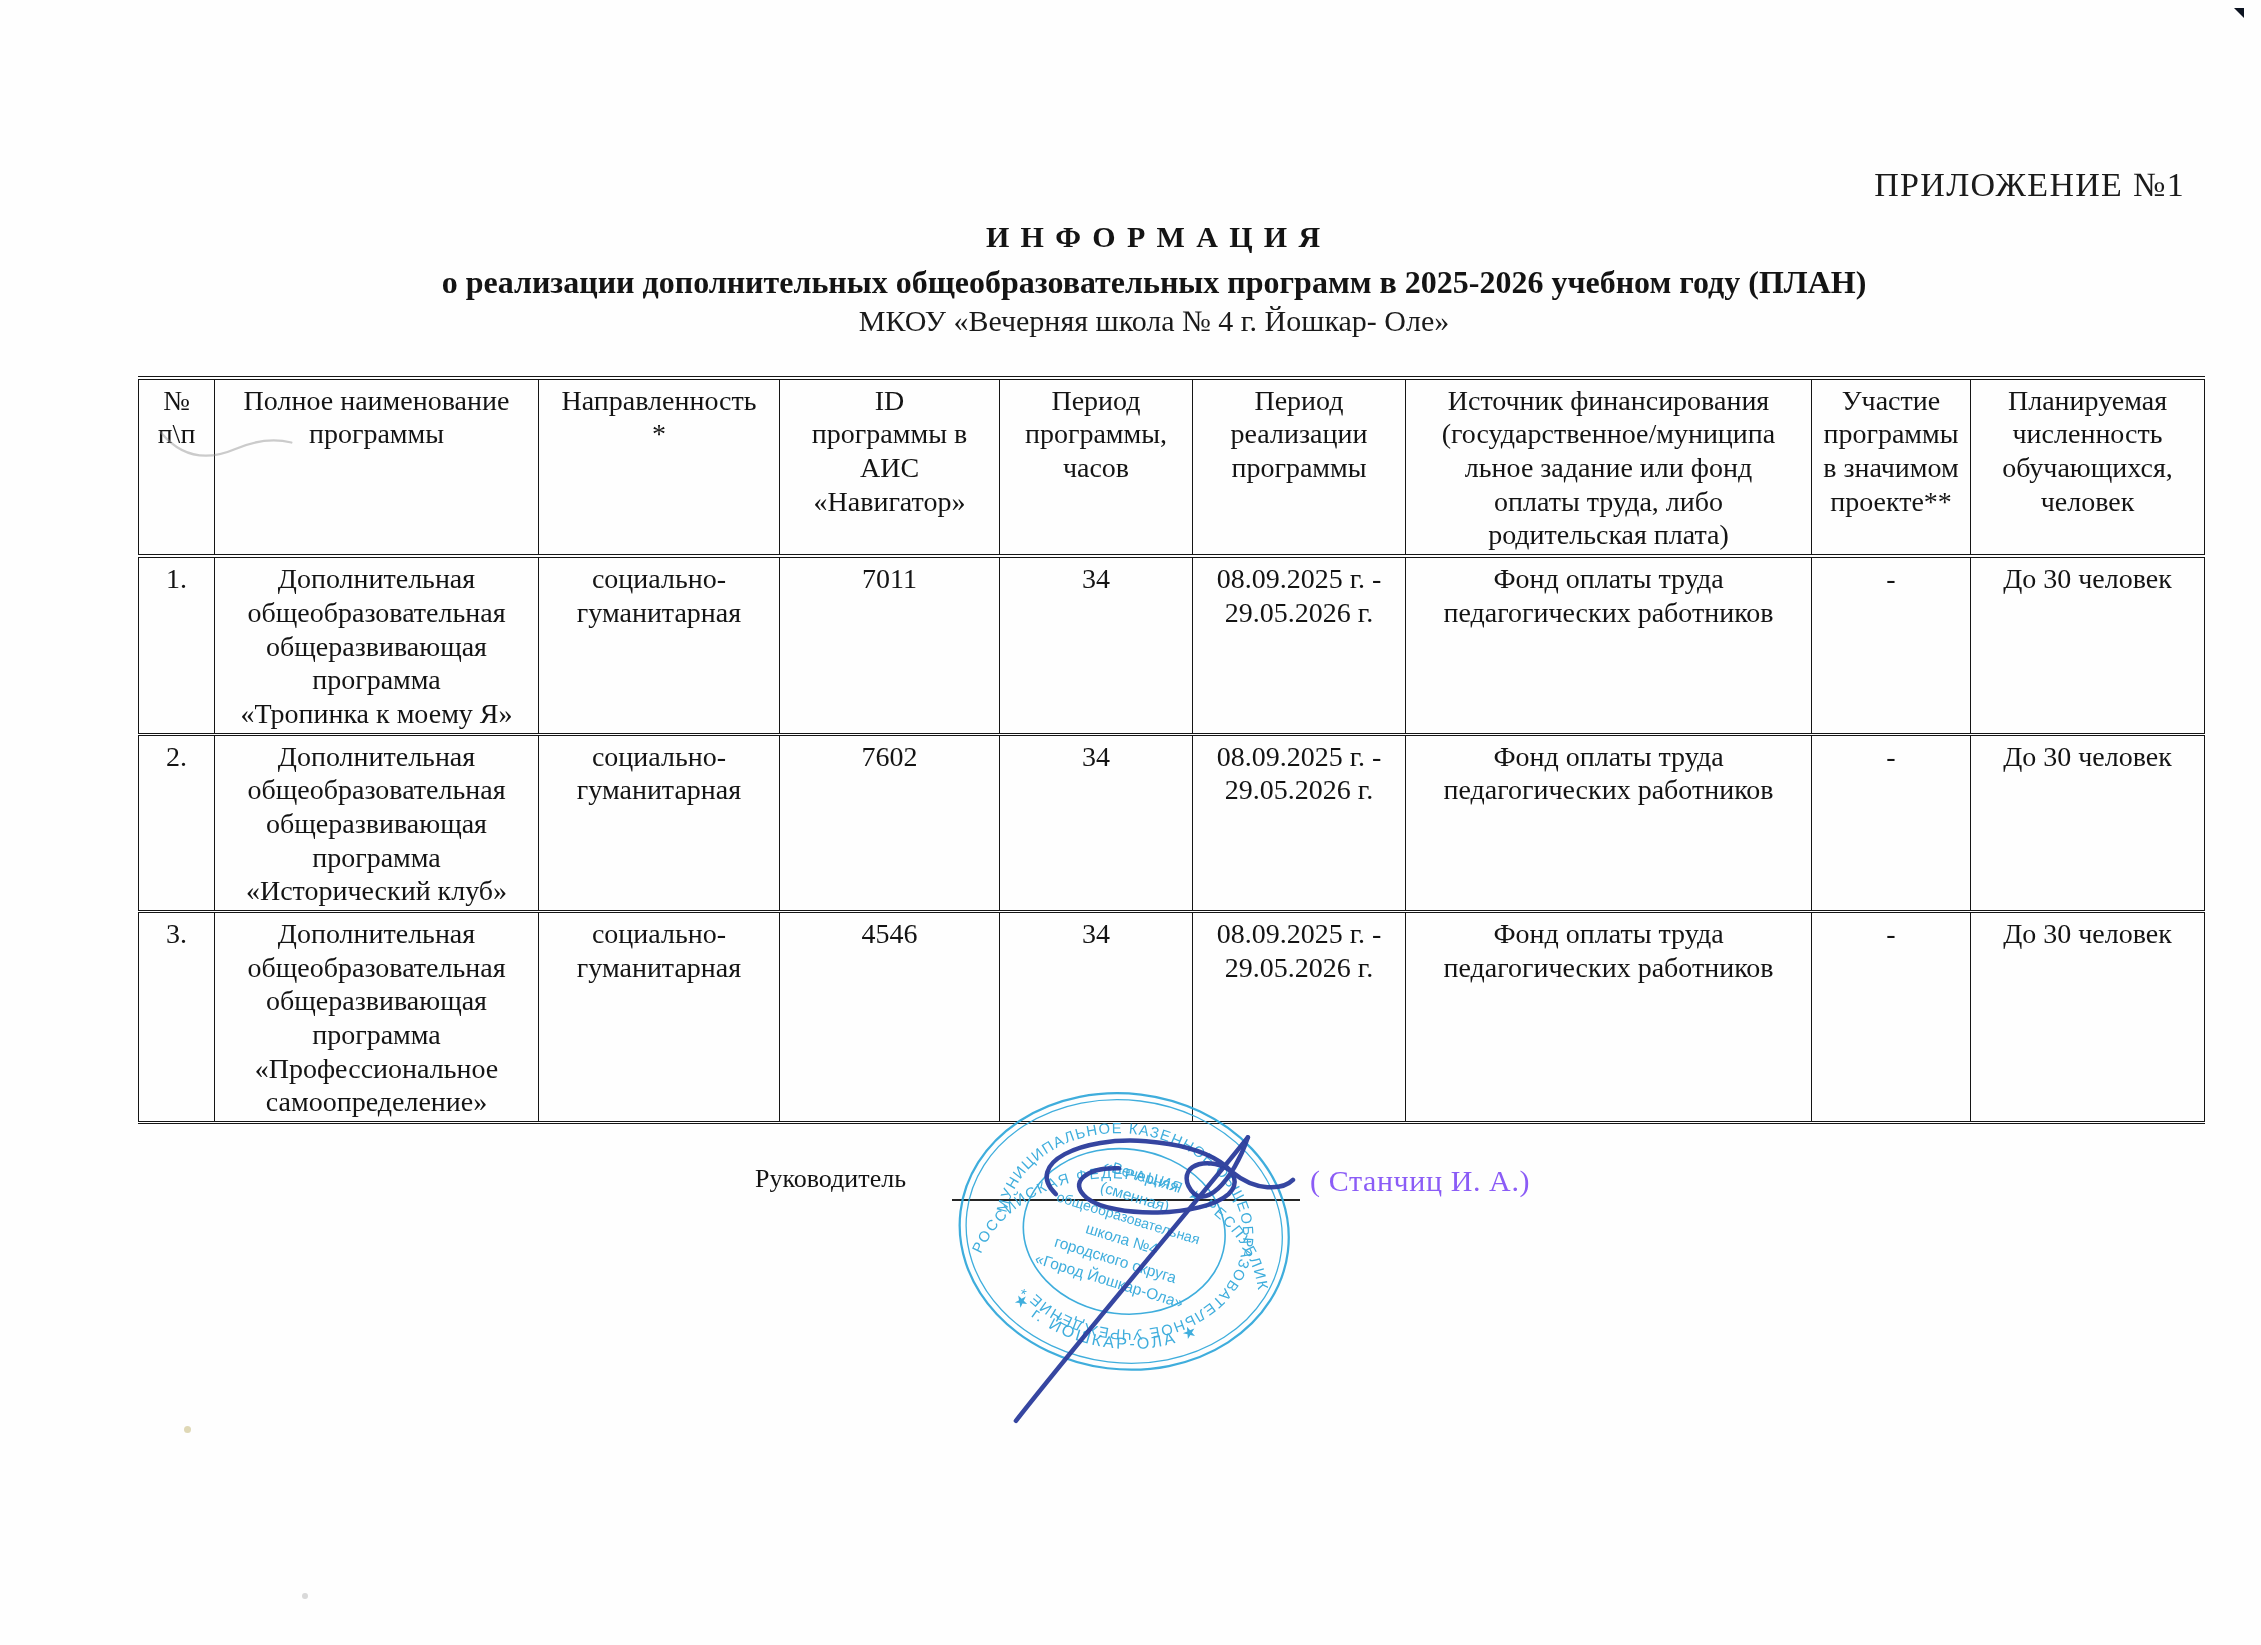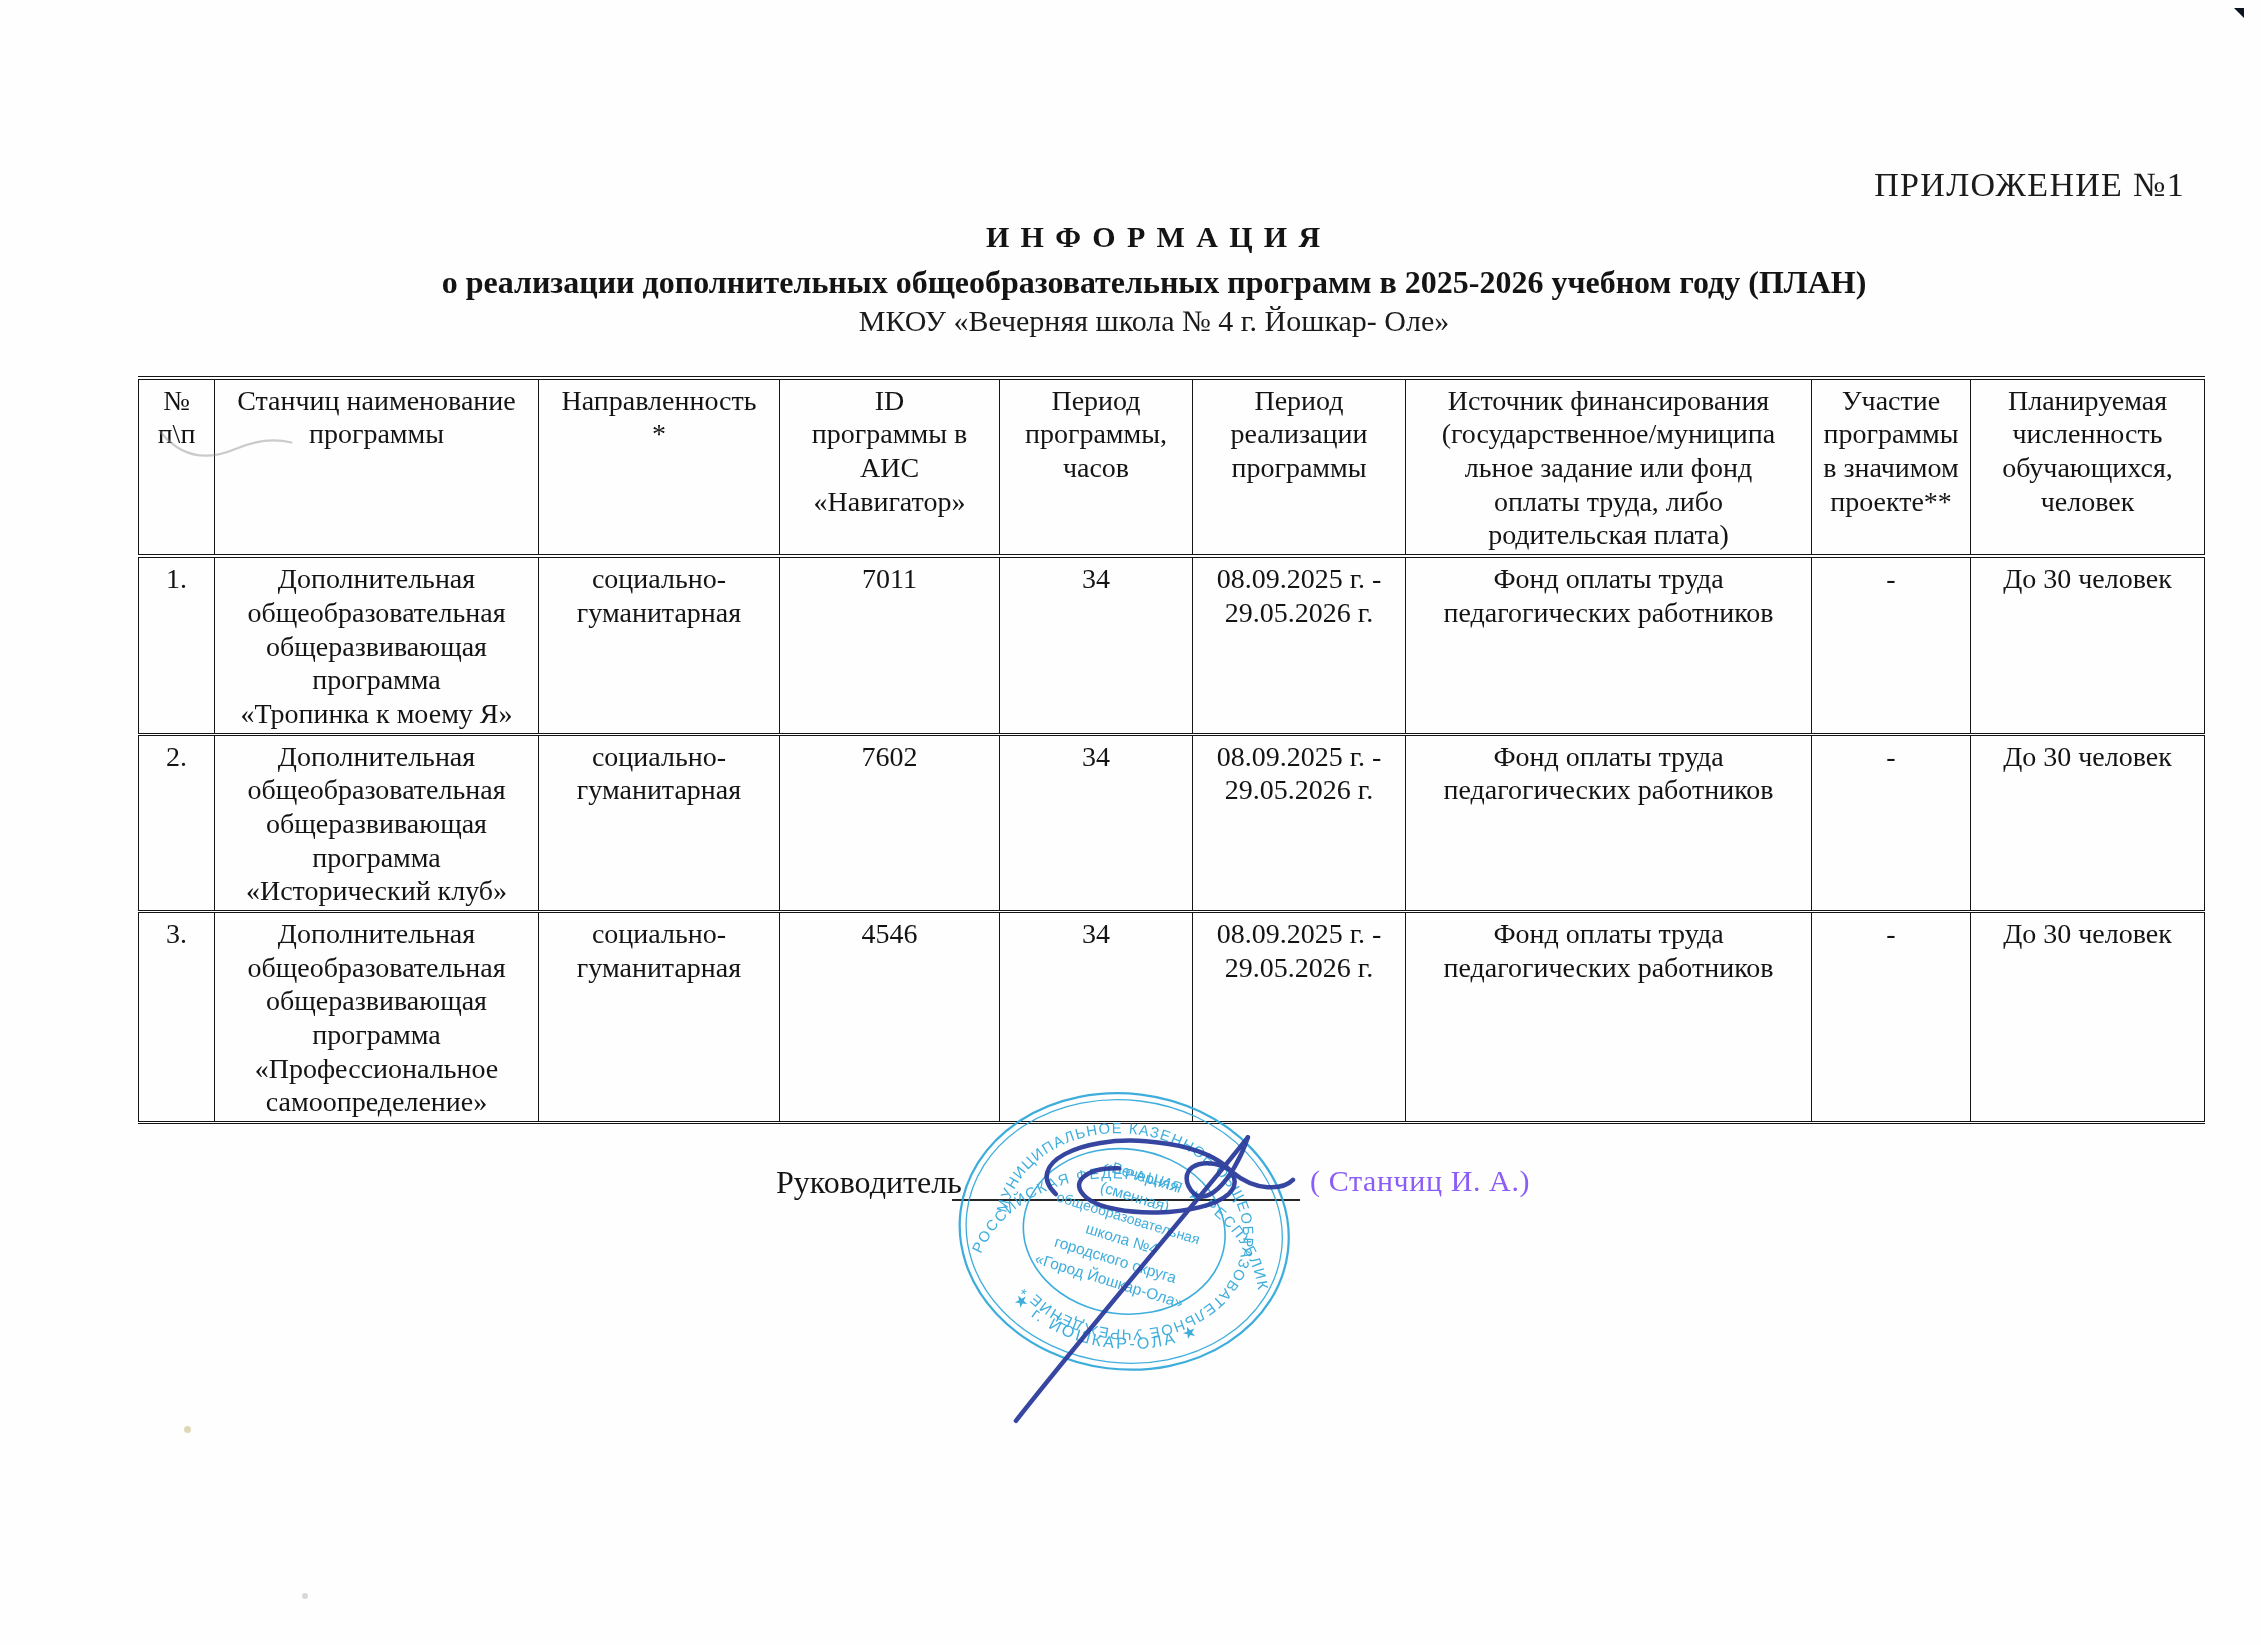--- a/index.html
+++ b/index.html
@@ -41,21 +41,21 @@
   }
   table.programs thead th{
     border-top:4.5px double #151515;border-bottom:4.5px double #151515;
   }
   table.programs tbody td{
     border-bottom:3.9px double #151515;
   }
   td.num{text-align:left;padding-left:9px;}
 
   
-  .sig-label{position:absolute;left:776px;top:1164px;font-size:32px;color:#141414;}
+  .sig-label{position:absolute;left:755px;top:1164px;font-size:26px;color:#141414;}
   .sig-line{position:absolute;left:952px;top:1160px;width:348px;height:39px;
     border-bottom:2.6px solid #262626;}
   .sig-name{position:absolute;left:1310px;top:1164px;font-size:30px;color:#8b5cf6;letter-spacing:0.6px;}
 
   
   .stamp-svg{position:absolute;left:949px;top:1087px;}
   .flourish-svg{position:absolute;left:985px;top:1118px;}
   .pen-squiggle{position:absolute;left:153px;top:418px;}
   .corner-mark{position:absolute;left:2234px;top:7.7px;width:0;height:0;
     border-top:10.3px solid #0c1320;border-left:10.3px solid transparent;}
@@ -87,21 +87,21 @@
         <col style="width:193px">
         <col style="width:213px">
       <col style="width:406px">
         <col style="width:159px">
         <col style="width:234px">
     </colgroup>
     <thead>
       <tr style="height:174px">
         <th>№
 п\п</th>
-        <th>Станчиц наименование
+        <th>Полное наименование
 программы</th>
         <th>Направленность
 *</th>
         <th>ID
 программы в
 АИС
 «Навигатор»</th>
         <th>Период
 программы,
 часов</th>

